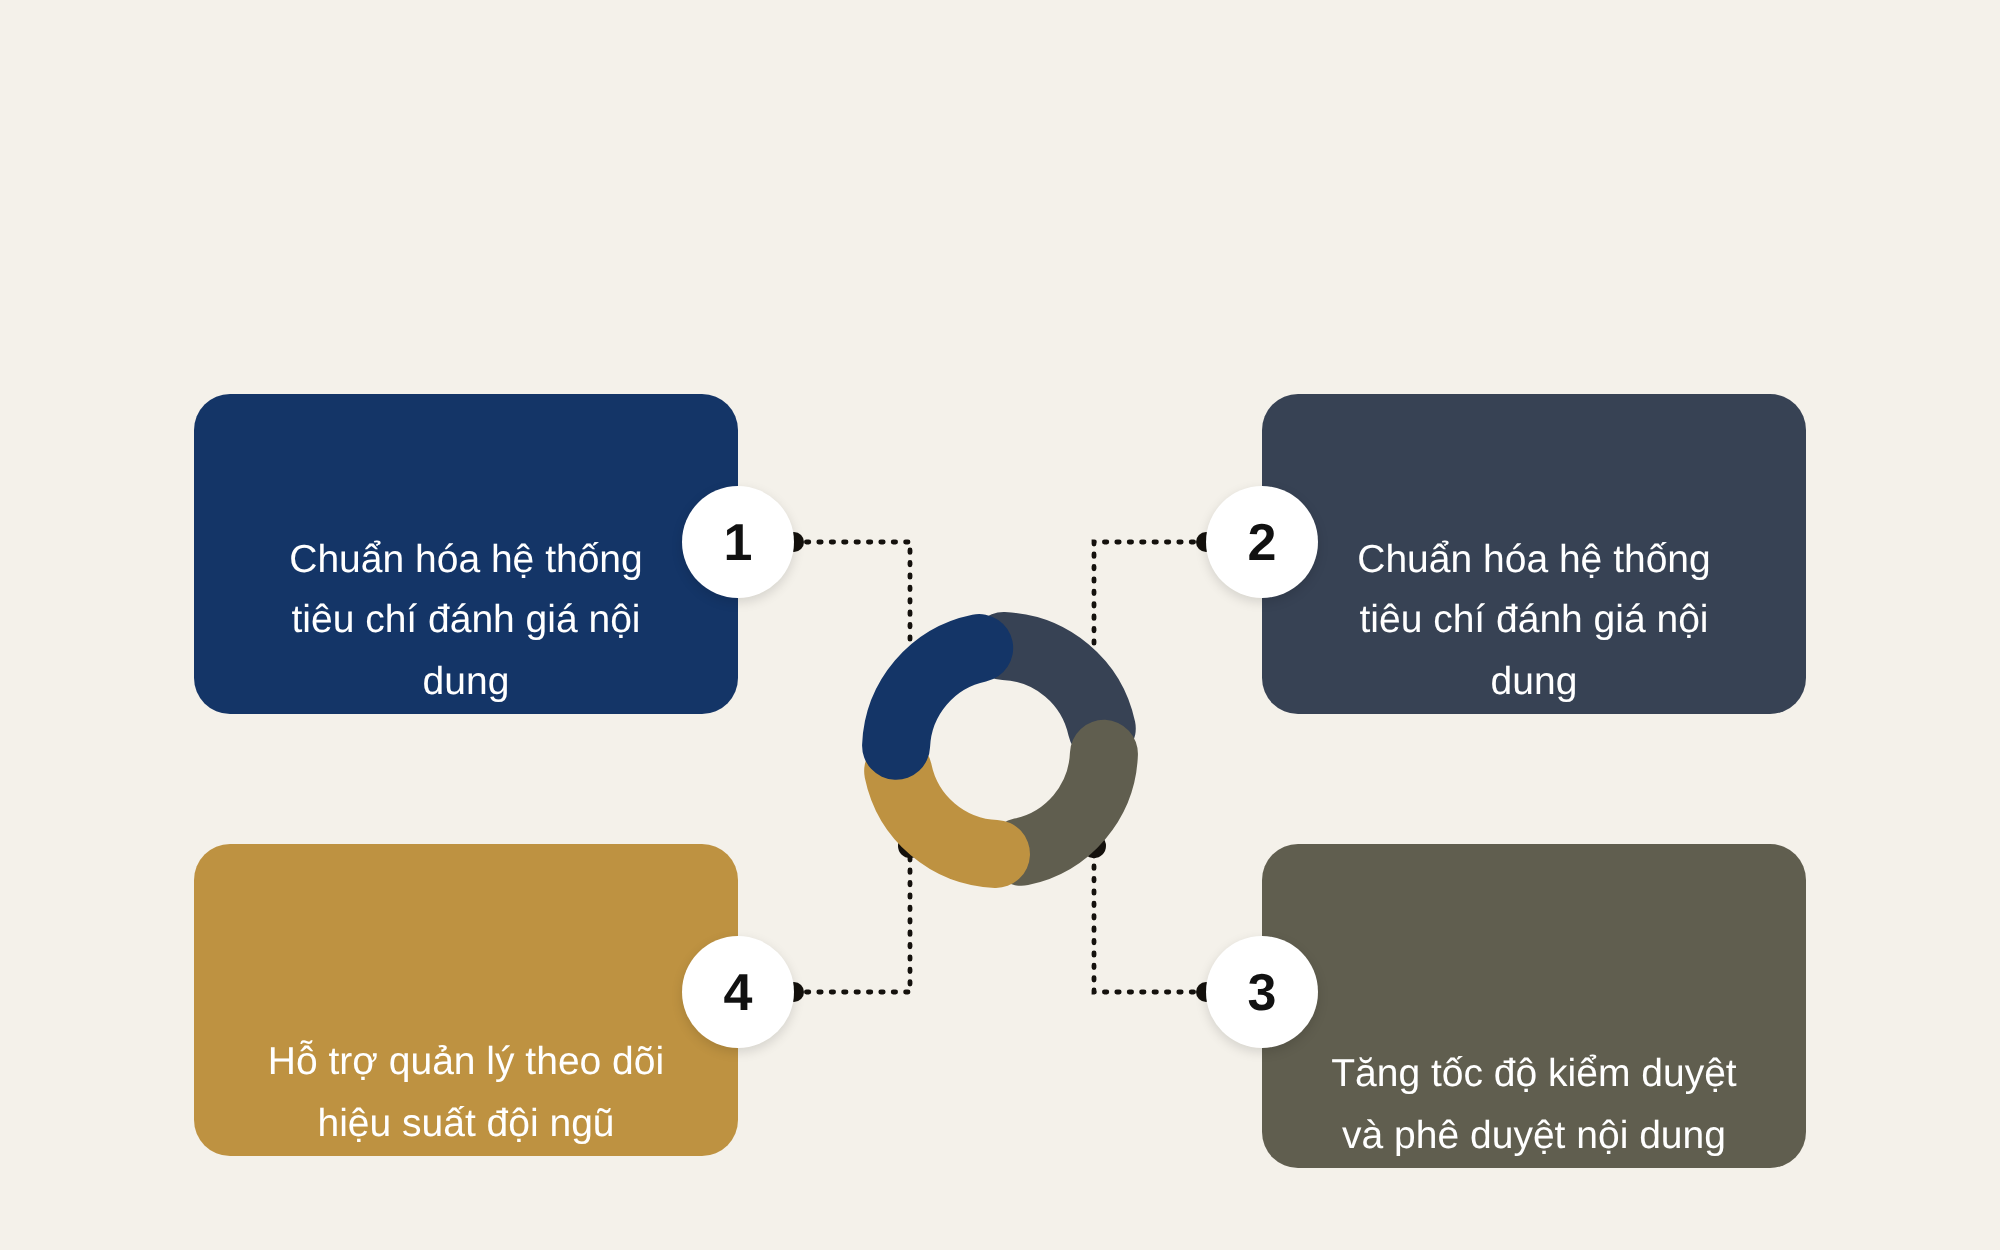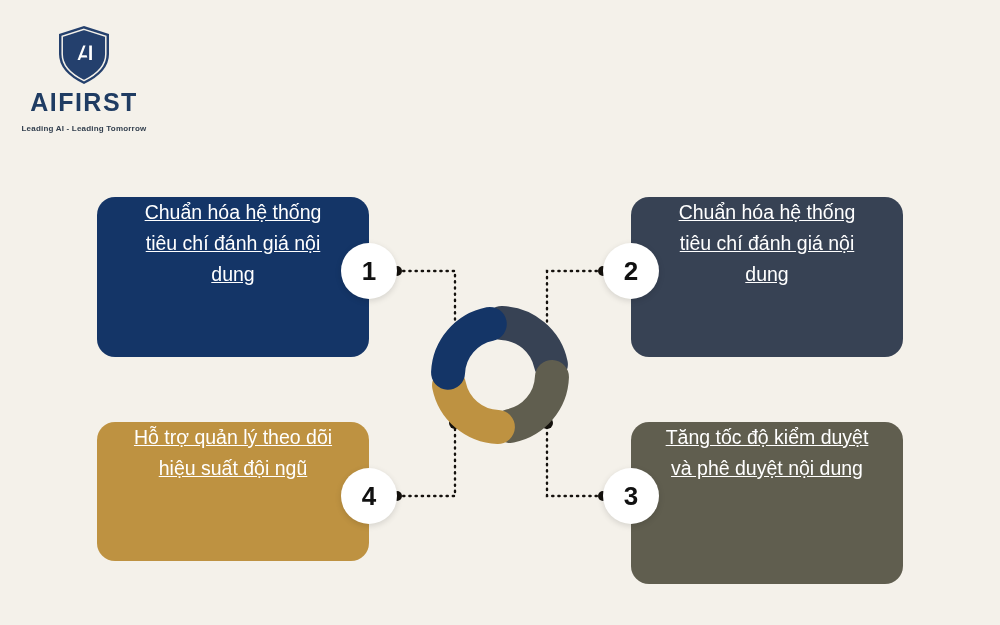--- a/index.html
+++ b/index.html
@@ -66,34 +66,33 @@
     letter-spacing: 0.6px;
   }
   .title-line { display: block; white-space: nowrap; }
 
   
   .card {
     position: absolute;
     border-radius: 18px;
     color: #ffffff;
     display: flex;
-    align-items: flex-start;
+    align-items: flex-end;
     justify-content: center;
     text-align: center;
     font-size: 19.5px;
     line-height: 1.58;
     padding: 0 30px;
     box-sizing: border-box;
-    text-decoration: underline;
   }
   .card-text { display: block; }
 
   #card1 { left: 97px;  top: 197px; width: 272px; height: 160px; background: #143567; }
   #card2 { left: 631px; top: 197px; width: 272px; height: 160px; background: #374254; }
-  #card4 { left: 97px;  top: 422px; width: 272px; height: 139px; background: #be9241; }
+  #card4 { left: 97px;  top: 422px; width: 272px; height: 156px; background: #be9241; }
   #card3 { left: 631px; top: 422px; width: 272px; height: 162px; background: #605e4f; }
 
   
   .badge {
     position: absolute;
     width: 56px;
     height: 56px;
     border-radius: 50%;
     background: #ffffff;
     color: #111111;
@@ -125,31 +124,20 @@
     top: 300px;
     width: 150px;
     height: 150px;
   }
 </style>
 </head>
 <body>
 
 <div class="stage">
 
-  <div class="logo">
-    <svg class="logo-shield" viewBox="0 0 58 62">
-      <path d="M29 2 L54 10 L54 30 Q54 48 29 60 Q4 48 4 30 L4 10 Z" fill="#24406d"></path>
-      <path d="M29 5.4 L50.8 12.3 L50.8 30 Q50.8 46 29 56.6 Q7.2 46 7.2 30 L7.2 12.3 Z" fill="none" stroke="#f4f1ea" stroke-width="1.5"></path>
-      <path d="M22.5 36 L28.2 21.5 L30.6 21.5 L25 36 Z" fill="#ffffff"></path>
-      <path d="M24.6 31.2 L31.6 31.2 L32.4 33.4 L25.4 33.4 Z" fill="#ffffff"></path>
-      <rect x="34.2" y="21.5" width="2.7" height="14.5" fill="#ffffff"></rect>
-    </svg>
-    <div class="logo-word">AIFIRST</div>
-    <div class="logo-tagline">Leading AI - Leading Tomorrow</div>
-  </div>
 
 
   <svg class="connectors" viewBox="0 0 1000 625">
 
     <polyline points="397,271 455,271 455,348" fill="none" stroke="#14110d" stroke-width="2.4" stroke-dasharray="1.2 5" stroke-linecap="round"></polyline>
     <circle cx="397" cy="271" r="5" fill="#14110d"></circle>
     <circle cx="455" cy="348" r="6" fill="#14110d"></circle>
 
     <polyline points="603,271 547,271 547,348" fill="none" stroke="#14110d" stroke-width="2.4" stroke-dasharray="1.2 5" stroke-linecap="round"></polyline>
     <circle cx="603" cy="271" r="5" fill="#14110d"></circle>

